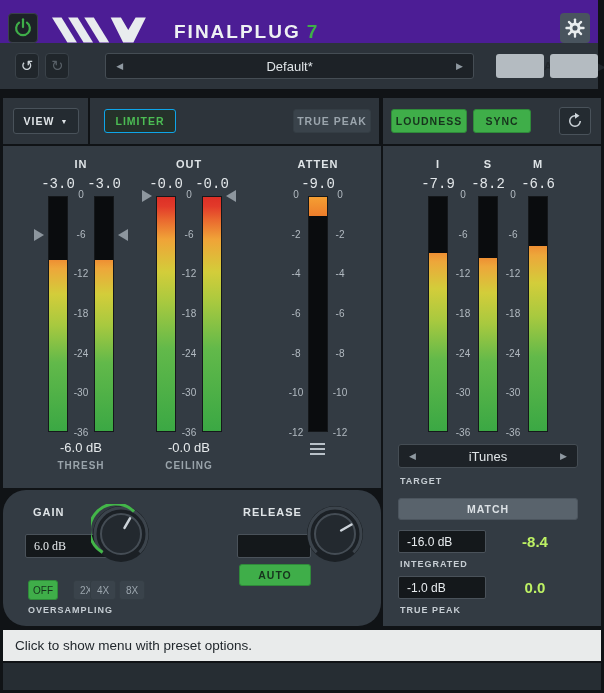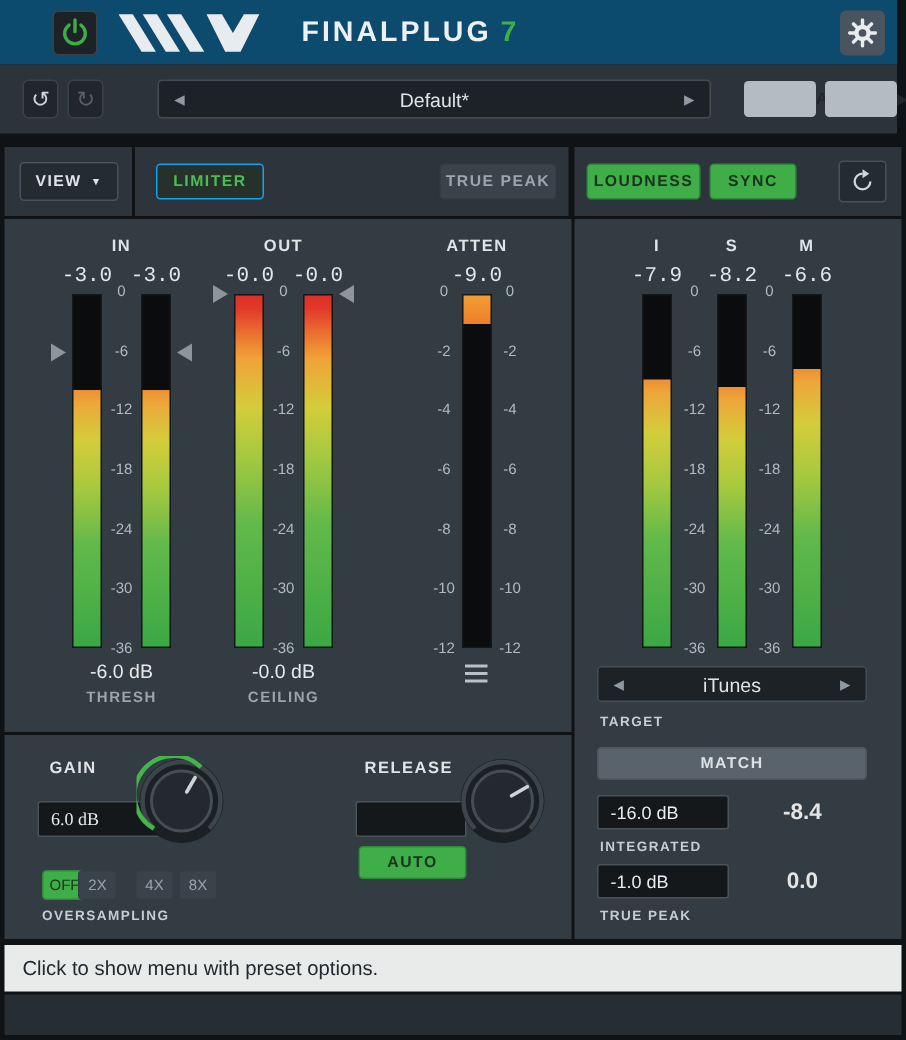--- a/index.html
+++ b/index.html
@@ -2,21 +2,21 @@
 <html><head>
 <meta charset="utf-8">
 <style>
   * { box-sizing: border-box; margin: 0; padding: 0; }
   html,body { width: 604px; height: 693px; }
   body { font-family: "Liberation Sans", "DejaVu Sans", sans-serif; background:#14181b; }
   #window { position:relative; width:604px; height:693px; background:#101316; overflow:hidden; }
   .panel { position:absolute; background:#333b43; }
 
   
-  #header { left:3px; top:3px; width:598px; height:43px; background:#0c4a6e; display:flex; align-items:center;padding-left:27px; }
+  #header { left:3px; top:3px; width:598px; height:43px; background:#4c1d95; display:flex; align-items:flex-end; }
   .power-btn { width:30px; height:30px; margin-left:8px; background:#1d2227; border:1px solid #3a4249; border-radius:4px; display:flex; align-items:center; justify-content:center; cursor:pointer; }
   .logo { margin-left:14px; }
   .title { margin-left:12px; font-size:19px; font-weight:bold; letter-spacing:2px; color:#eef1f3; }
   .title .ver { color:#3fae49; margin-left:6px; }
   .gear-btn { margin-left:auto; margin-right:8px; width:30px; height:30px; background:#49545e; border-radius:4px; display:flex; align-items:center; justify-content:center; cursor:pointer; }
 
   
   #preset-row { left:3px; top:48px; width:598px; height:46px; background:#2c333a; display:flex; align-items:center; }
   .icon-btn { width:26px; height:26px; background:#20262b; border:1px solid #3a4249; border-radius:4px; display:flex; align-items:center; justify-content:center; font-size:15px; cursor:pointer; }
   #undo-btn { margin-left:15px; color:#cdd4d9; }
@@ -65,24 +65,24 @@
   .readout { position:absolute; top:294px; font-size:13px; color:#e6eaec; text-align:center; }
   .caption { position:absolute; top:314px; font-size:10px; font-weight:bold; letter-spacing:1px; color:#9aa4ab; text-align:center; }
   .hamburger { position:absolute; left:303px; top:294px; width:22px; height:18px; display:flex; flex-direction:column; justify-content:center; gap:3px; align-items:center; cursor:pointer; }
   .hamburger i { display:block; width:15px; height:2px; background:#b9c1c8; }
 
   
   #target-combo { position:absolute; left:15px; top:298px; width:180px; height:24px; }
   .small-label { position:absolute; font-size:9px; font-weight:bold; letter-spacing:1px; color:#c6cdd3; }
   #match-btn { position:absolute; left:15px; top:352px; width:180px; height:22px; background:#59636c; border:1px solid #4c555e; color:#dce1e5; }
   .field { position:absolute; background:#14181b; border:1px solid #4a525a; border-radius:2px; color:#e8ecef; font-size:12px; font-family:"Liberation Sans","DejaVu Sans",sans-serif; padding-left:8px; }
-  .orange-val { position:absolute; font-size:15px; font-weight:bold; color:#e5e5e5; text-align:center; }
-
-  
-  #panel-controls { left:3px; top:490px; width:378px; height:136px; }
+  .orange-val { position:absolute; font-size:15px; font-weight:bold; color:#bef264; text-align:center; }
+
+  
+  #panel-controls { left:3px; top:490px; width:378px; height:136px;border-radius:23px; }
   .ctl-label { position:absolute; font-size:11px; font-weight:bold; letter-spacing:1px; color:#dfe4e7; }
   .knob { position:absolute; width:60px; height:60px; z-index:2; cursor:pointer; }
   .os-btn { position:absolute; top:90px; height:20px; font-size:10px; font-weight:normal; border-radius:3px; display:flex; align-items:center; justify-content:center; cursor:pointer; }
 
   
   #status-bar { position:absolute; left:3px; top:630px; width:598px; height:31px; background:#e9ebeb; color:#22282d; font-size:13.5px; line-height:31px; padding-left:12px; }
   #bottom-strip { position:absolute; left:3px; top:663px; width:598px; height:27px; background:#262d33; }
 </style>
 </head>
 <body>
@@ -322,21 +322,21 @@
       <circle cx="30" cy="30" r="20" fill="#23292f" stroke="#454d55" stroke-width="2"></circle>
       <line x1="36.1" y1="26.5" x2="46.5" y2="20.5" stroke="#cdd4da" stroke-width="2.5" stroke-linecap="round"></line>
     </svg>
     <div class="btn btn-green" style="position:absolute;left:236px;top:74px;width:72px;height:22px">
         <span>AUTO</span>
       </div>
 
     <div class="os-btn btn-green" style="left:25px;width:30px">
         <span>OFF</span>
       </div>
-    <div class="os-btn btn-gray" style="left:49px;width:26px">
+    <div class="os-btn btn-gray" style="left:70px;width:26px">
         <span>2X</span>
       </div>
     <div class="os-btn btn-gray" style="left:87px;width:26px">
         <span>4X</span>
       </div>
     <div class="os-btn btn-gray" style="left:116px;width:26px">
         <span>8X</span>
       </div>
     <div class="small-label" style="left:25px;top:115px">OVERSAMPLING</div>
   </div>

